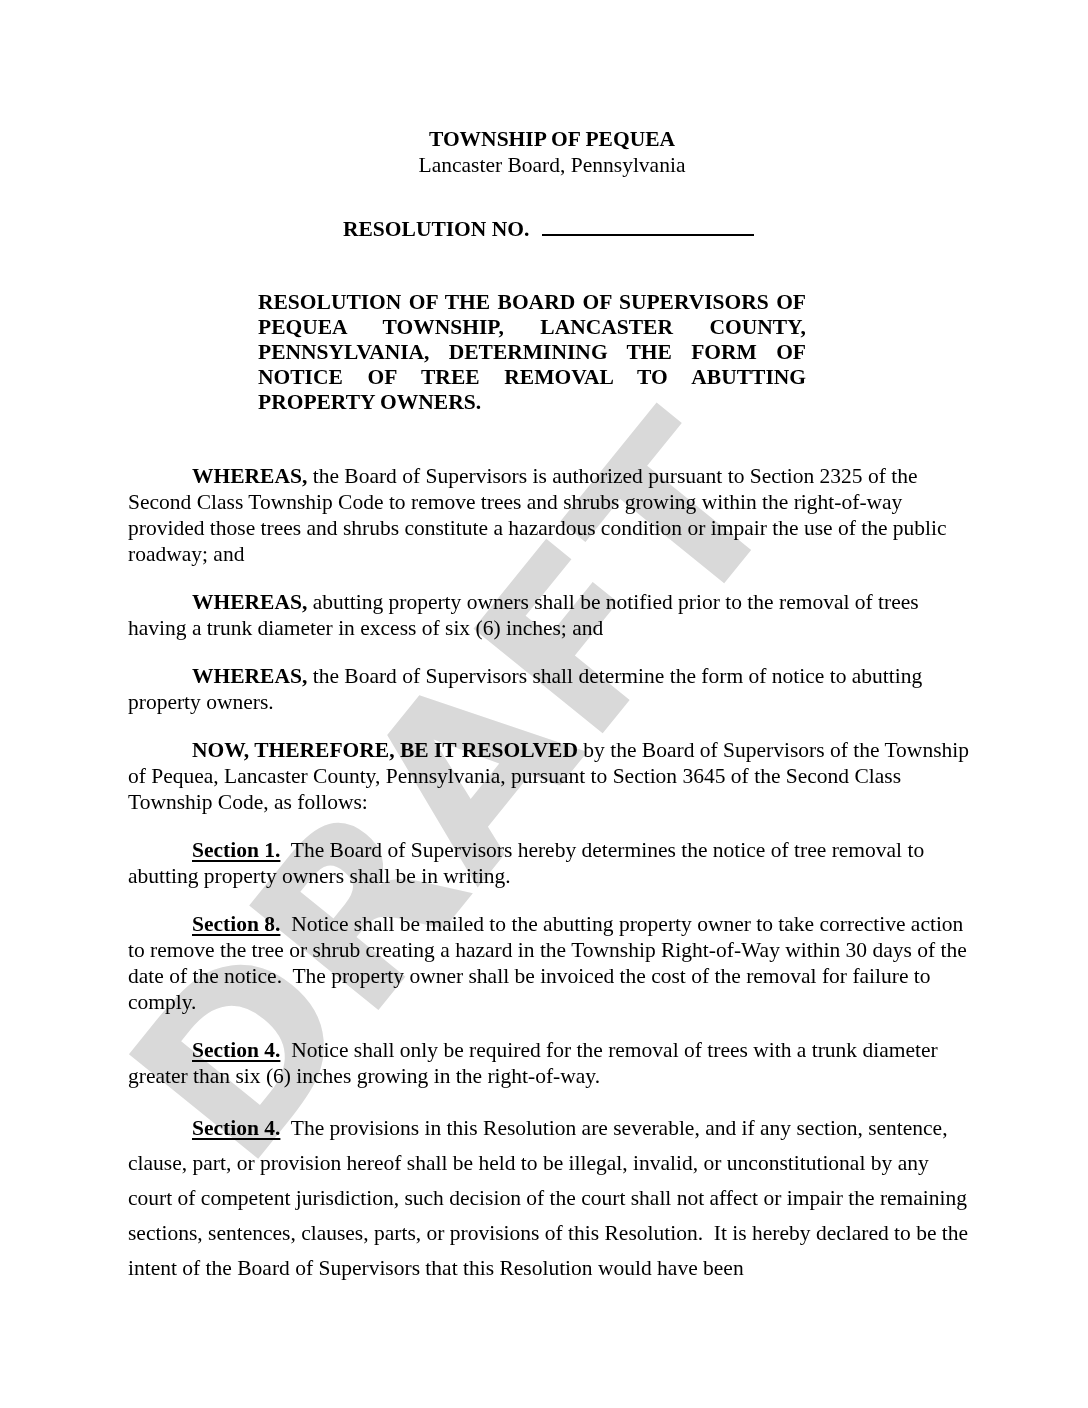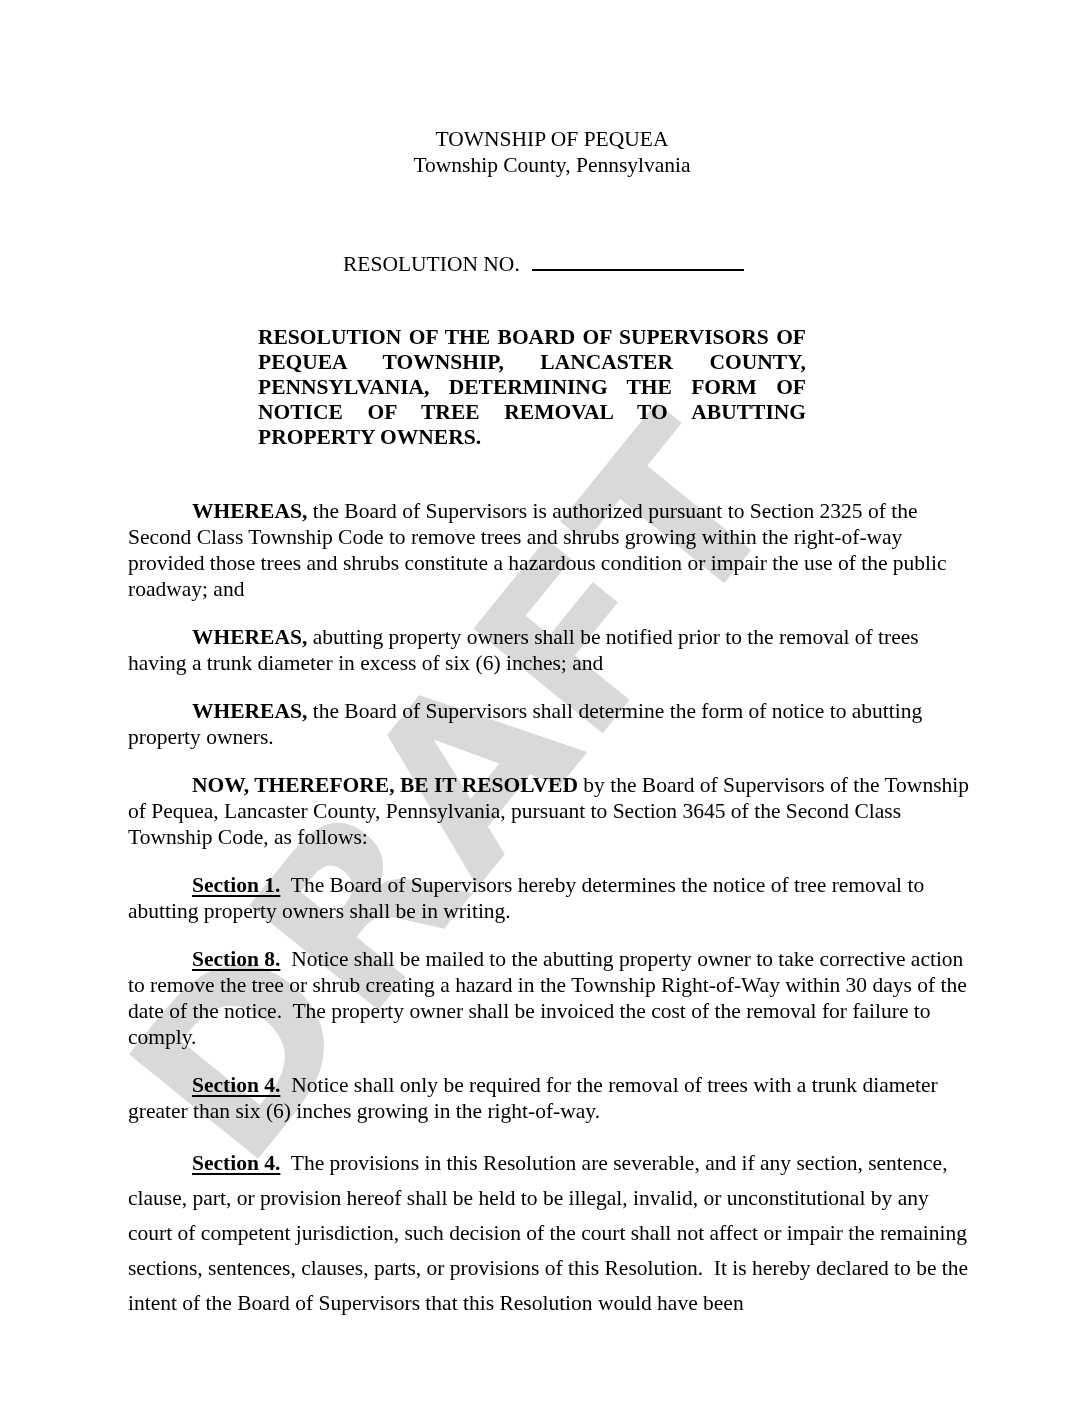--- a/index.html
+++ b/index.html
@@ -32,26 +32,26 @@
     left: 128px;
     top: 0;
     width: 848px;
     z-index: 1;
   }
   .doc-header {
     margin-top: 126px;
     text-align: center;
     line-height: 26px;
   }
-  .bold { font-weight: 400; }
+  .bold { font-weight: 700; }
   .resolution-line {
-    margin-top: 73px;
+    margin-top: 38px;
     margin-left: 215px;
     line-height: 26px;
-    font-weight: 400;
+    font-weight: 700;
     white-space: nowrap;
   }
   .blank-line {
     display: inline-block;
     width: 212px;
     border-bottom: 2px solid #000000;
     margin-left: 7px;
   }
   .title-block {
     margin: 48px 0 0 130px;
@@ -79,21 +79,21 @@
 <body>
 
 <div class="page">
 
   <div class="watermark">DRAFT</div>
 
   <div class="content">
 
     <div class="doc-header">
       <div class="bold">TOWNSHIP OF PEQUEA</div>
-      <div>Township County, Pennsylvania</div>
+      <div>Lancaster Board, Pennsylvania</div>
     </div>
 
     <div class="resolution-line">
       <span>RESOLUTION NO.</span>
       <span class="blank-line"></span>
     </div>
 
     <p class="title-block">RESOLUTION OF THE BOARD OF SUPERVISORS OF PEQUEA TOWNSHIP, LANCASTER COUNTY, PENNSYLVANIA, DETERMINING THE FORM OF NOTICE OF TREE REMOVAL TO ABUTTING PROPERTY OWNERS.</p>
 
     <div class="body-block">

